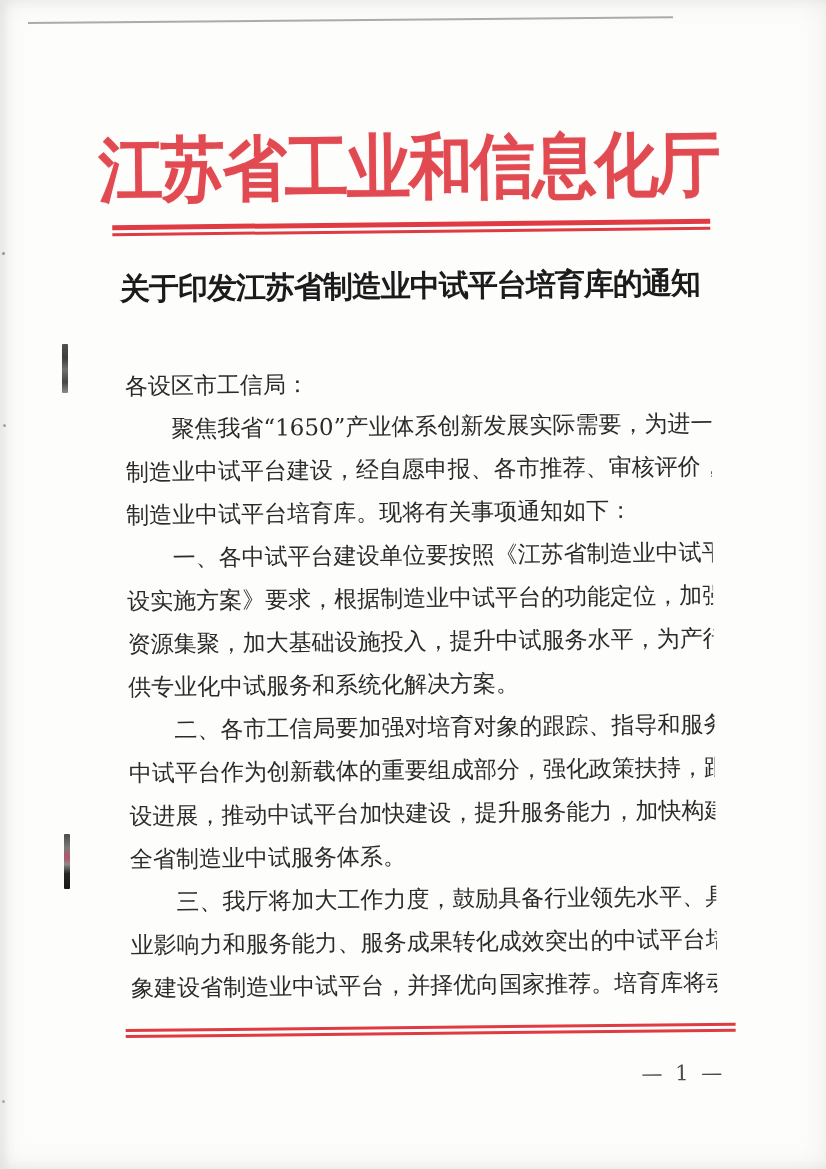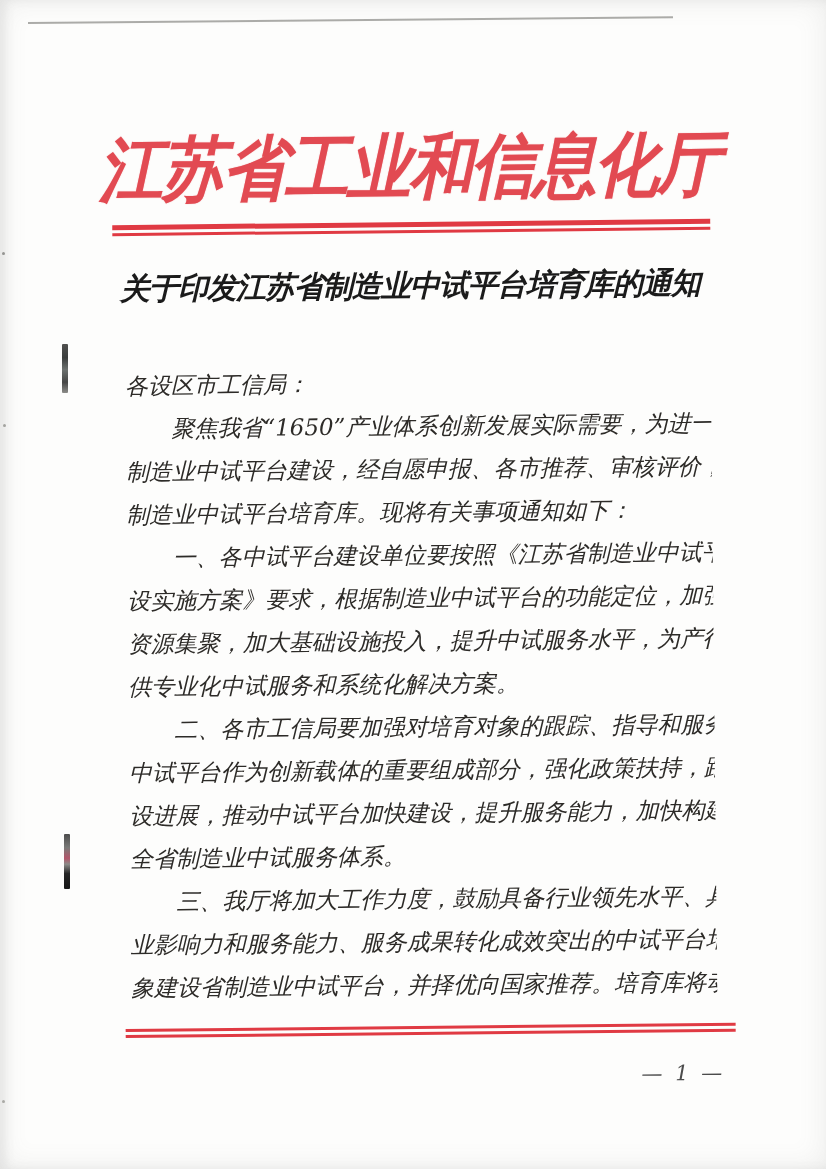--- a/index.html
+++ b/index.html
@@ -9,21 +9,20 @@
     height: 1169px;
     background: #f6f5f3;
     font-family: "DejaVu Serif", "Liberation Serif", serif;
   }
   .scan-page {
     position: absolute;
     inset: 0;
     background: #fdfdfc;
     overflow: hidden;
     box-shadow: inset 0 0 28px rgba(110,110,105,0.12), inset 6px 0 10px rgba(120,120,115,0.10);
-    font-style: italic;
   }
   
   .edge-top-line {
     position: absolute;
     top: 22px;
     left: 28px;
     width: 645px;
     height: 2px;
     background: #90908c;
     opacity: 0.75;

